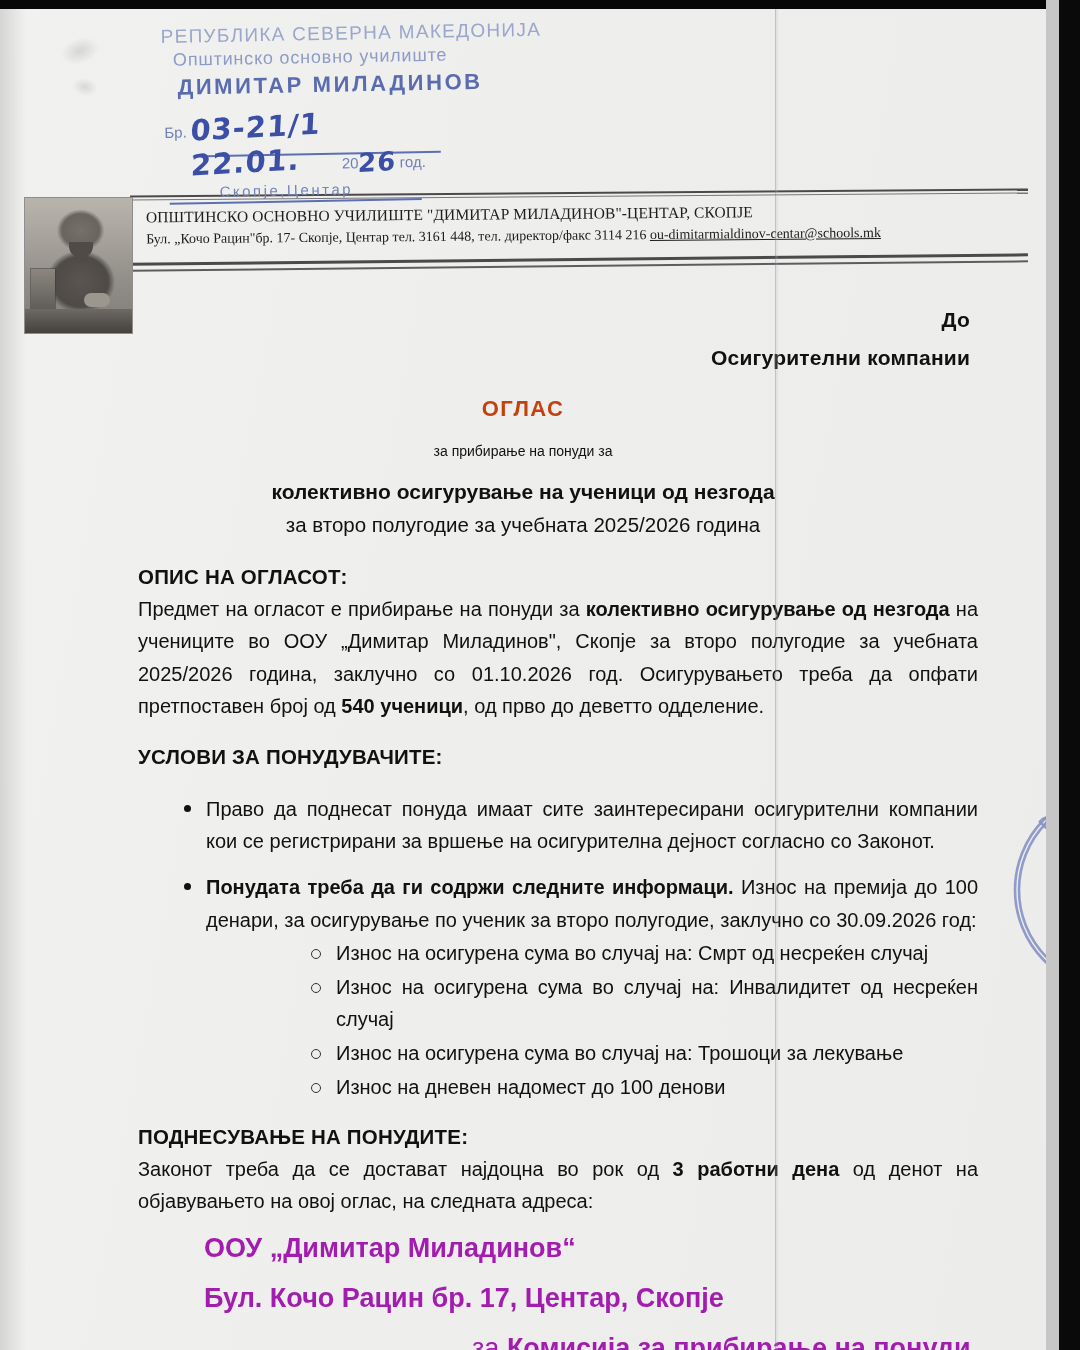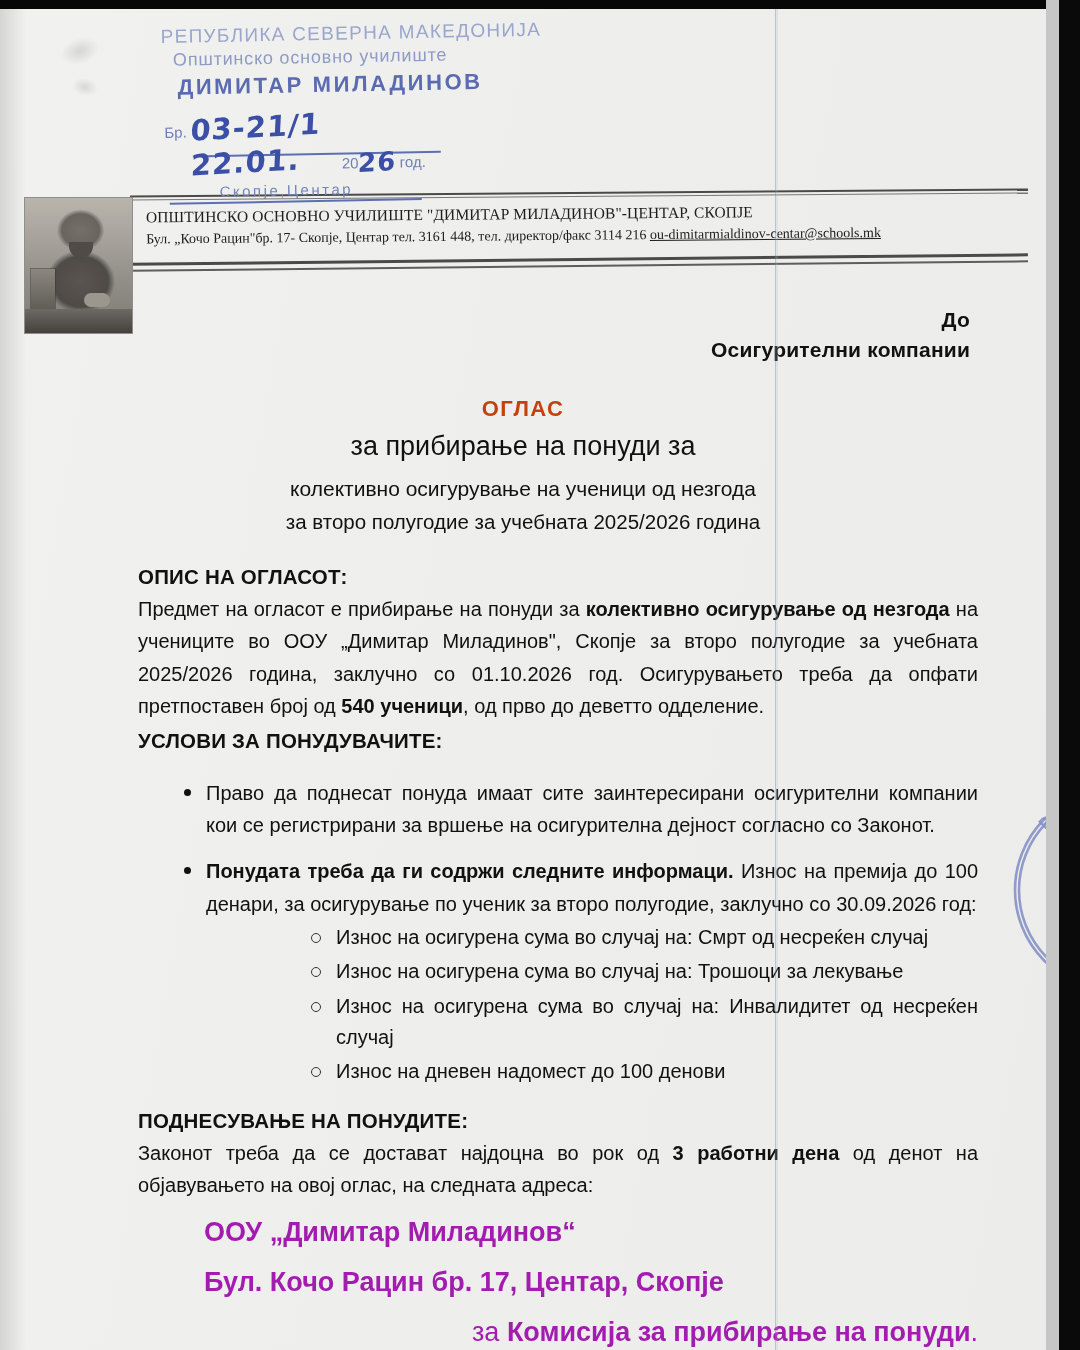--- a/index.html
+++ b/index.html
@@ -276,48 +276,48 @@
   .recipient .r1 {
     font-size: 21px;
     font-weight: bold;
     color: #111;
     letter-spacing: 0.2px;
   }
   .recipient .r2 {
     font-size: 21px;
     font-weight: bold;
     color: #111;
-    margin-top: 6px;
+    margin-top: 14px;
     letter-spacing: 0.2px;
   }
 
   
   .title-block {
     position: absolute;
     left: 0; top: 396px;
     width: 1046px;
     text-align: center;
     z-index: 12;
   }
   .t-oglas {
     font-size: 22px;
     font-weight: bold;
     letter-spacing: 1.4px;
     color: #c2410c;
   }
   .t-sub1 {
-    font-size: 27px;
-    color: #111;
-    margin-top: 9px;
+    font-size: 14px;
+    color: #111;
+    margin-top: 21px;
   }
   .t-sub2 {
     font-size: 21px;
-    font-weight: normal;
-    color: #111;
-    margin-top: 15px;
+    font-weight: bold;
+    color: #111;
+    margin-top: 21px;
   }
   .t-sub3 {
     font-size: 20.5px;
     color: #111;
     margin-top: 9px;
   }
 
   
   .body-wrap {
     position: absolute;
@@ -336,21 +336,21 @@
   .para {
     font-size: 20px;
     line-height: 1.62;
     text-align: justify;
     margin-top: 4px;
     color: #111;
   }
   .para b { font-weight: bold; }
 
   .sec-head-2 {
-    margin-top: 6px;
+    margin-top: 22px;
   }
 
   ul.bullets {
     list-style: none;
     margin: 24px 0 0 0;
     padding: 0;
   }
   ul.bullets > li {
     position: relative;
     padding-left: 68px;
@@ -490,22 +490,22 @@
     <div class="sec-head">ОПИС НА ОГЛАСОТ:</div>
     <div class="para"><span>Предмет на огласот е прибирање на понуди за </span><b>колективно осигурување од незгода</b><span> на учениците во ООУ „Димитар Миладинов", Скопје за второ полугодие за учебната 2025/2026 година, заклучно со 01.10.2026 год. Осигурувањето треба да опфати претпоставен број од </span><b>540 ученици</b><span>, од прво до деветто одделение.</span></div>
 
     <div class="sec-head sec-head-2">УСЛОВИ ЗА ПОНУДУВАЧИТЕ:</div>
 
     <ul class="bullets">
       <li>Право да поднесат понуда имаат сите заинтересирани осигурителни компании кои се регистрирани за вршење на осигурителна дејност согласно со Законот.</li>
       <li><b>Понудата треба да ги содржи следните информаци.</b><span> Износ на премија до 100 денари, за осигурување по ученик за второ полугодие, заклучно со 30.09.2026 год:</span>
         <ul class="subbullets">
           <li>Износ на осигурена сума во случај на: Смрт од несреќен случај</li>
+          <li>Износ на осигурена сума во случај на: Инвалидитет од несреќен случај</li>
           <li>Износ на осигурена сума во случај на: Трошоци за лекување</li>
-          <li>Износ на осигурена сума во случај на: Инвалидитет од несреќен случај</li>
           <li>Износ на дневен надомест до 100 денови</li>
         </ul>
       </li>
     </ul>
 
     <div class="sec-head sec-head-3">ПОДНЕСУВАЊЕ НА ПОНУДИТЕ:</div>
     <div class="para"><span>Законот треба да се доставaт најдоцна во рок од </span><b>3 работни дена</b><span> од денот на објавувањето на овој оглас, на следната адреса:</span></div>
 
     <div class="addr-block">
       <div class="nb">ООУ „Димитар Миладинов“</div>

